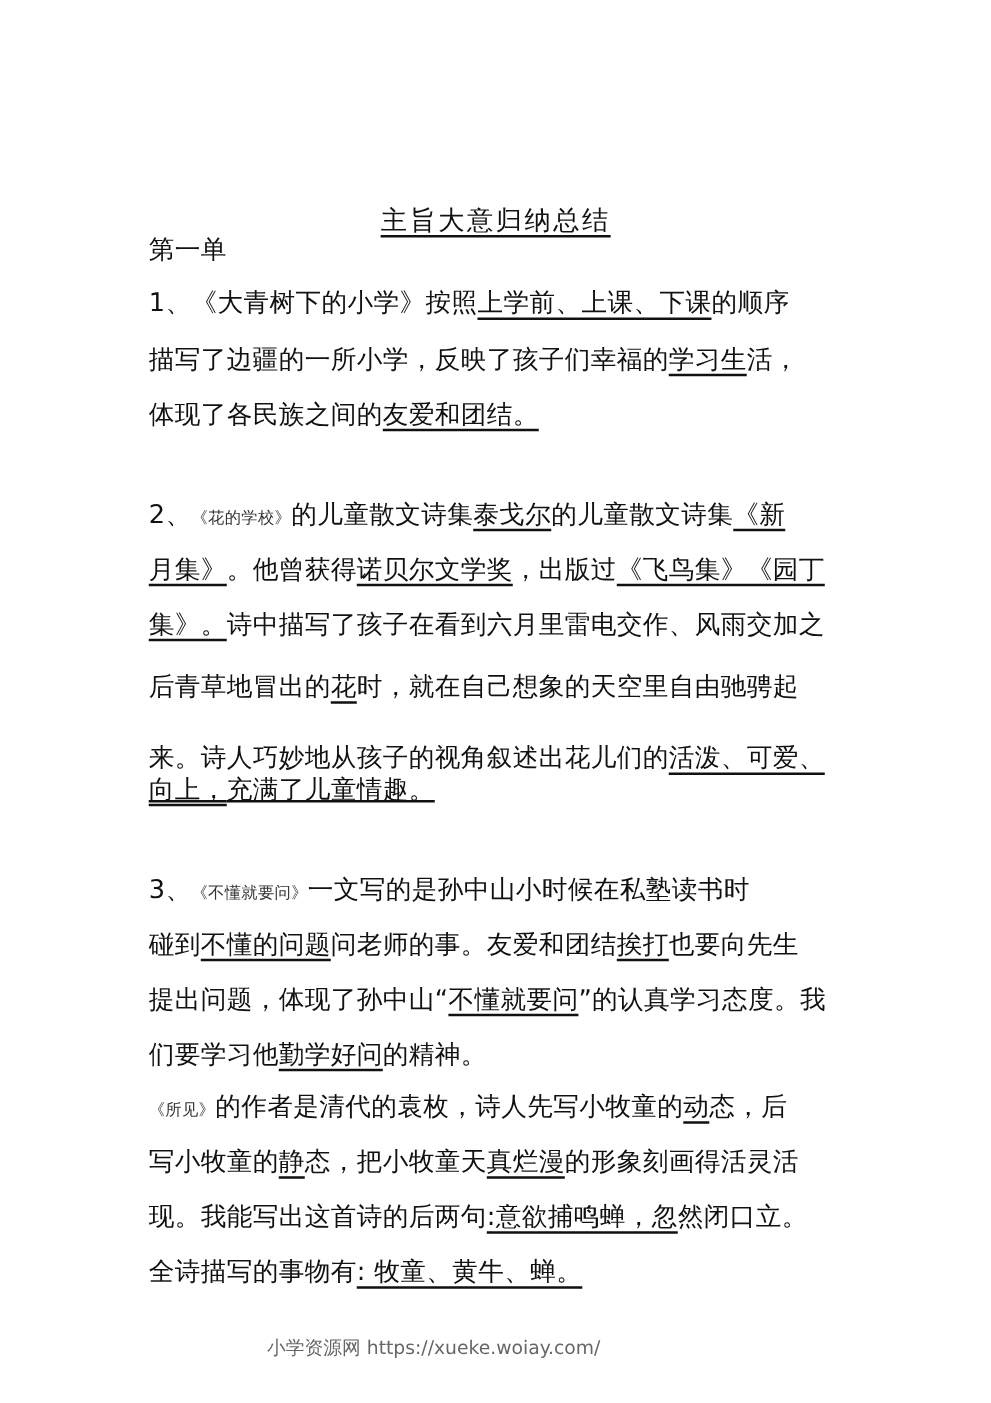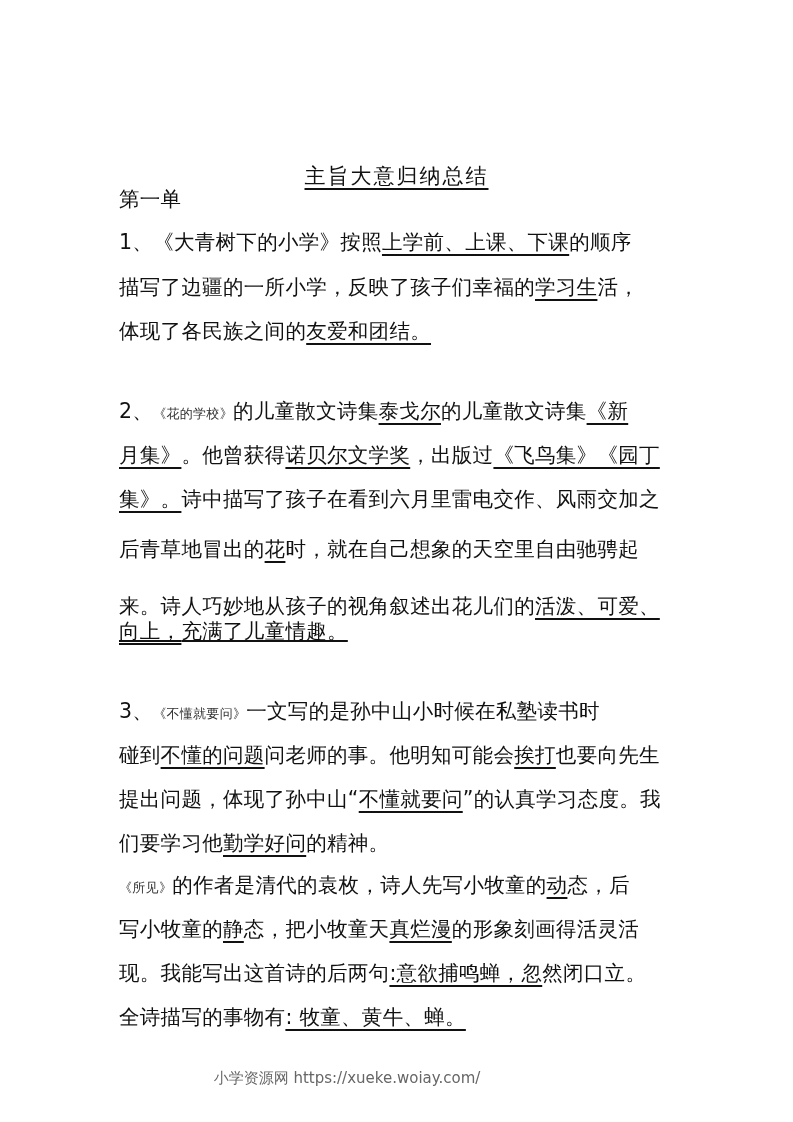--- a/index.html
+++ b/index.html
@@ -26,21 +26,21 @@
       <div class="line" style="top: 228px;"><span>1、</span><span>《大青树下的小学》按照</span><span class="u">上学前、上课、下课</span><span>的顺序</span></div>
       <div class="line" style="top: 273px;"><span>描写了边疆的一所小学，反映了孩子们幸福的</span><span class="u">学习生</span><span>活，</span></div>
       <div class="line" style="top: 317px;"><span>体现了各民族之间的</span><span class="u">友爱和团结。</span></div>
       <div class="line" style="top: 397px;"><span>2、</span><span class="serif">《花的学校》</span><span>的儿童散文诗集</span><span class="u">泰戈尔</span><span>的儿童散文诗集</span><span class="u">《新</span></div>
       <div class="line" style="top: 441px;"><span class="u">月集》</span><span>。他曾获得</span><span class="u">诺贝尔文学奖</span><span>，出版过</span><span class="u">《飞鸟集》《园丁</span></div>
       <div class="line" style="top: 485px;"><span class="u">集》。</span><span>诗中描写了孩子在看到六月里雷电交作、风雨交加之</span></div>
       <div class="line" style="top: 535px;"><span>后青草地冒出的</span><span class="u">花</span><span>时，就在自己想象的天空里自由驰骋起</span></div>
       <div class="line" style="top: 592px;"><span>来。诗人巧妙地从孩子的视角叙述出花儿们的</span><span class="u">活泼、可爱、</span></div>
       <div class="line" style="top: 617px; text-decoration: underline;"><span class="u">向上，</span><span>充满了儿童情趣。</span></div>
       <div class="line" style="top: 697px;"><span>3、</span><span class="serif">《不懂就要问》</span><span>一文写的是孙中山小时候在私塾读书时</span></div>
-      <div class="line" style="top: 741px;"><span>碰到</span><span class="u">不懂的问题</span><span>问老师的事。他明知可能会</span><span class="u">挨打</span><span>也要向先生</span></div>
+      <div class="line" style="top: 741px;"><span>碰到</span><span class="u">不懂的问题</span><span>问老师的事。友爱和团结</span><span class="u">挨打</span><span>也要向先生</span></div>
       <div class="line" style="top: 785px;"><span>提出问题，体现了孙中山“</span><span class="u">不懂就要问</span><span>”的认真学习态度。我</span></div>
       <div class="line" style="top: 829px;"><span>们要学习他</span><span class="u">勤学好问</span><span>的精神。</span></div>
       <div class="line" style="top: 871px;"><span class="serif">《所见》</span><span>的作者是清代的袁枚，诗人先写小牧童的</span><span class="u">动</span><span>态，后</span></div>
       <div class="line" style="top: 915px;"><span>写小牧童的</span><span class="u">静</span><span>态，把小牧童天</span><span class="u">真烂漫</span><span>的形象刻画得活灵活</span></div>
       <div class="line" style="top: 959px;"><span>现。我能写出这首诗的后两句</span><span class="u">:意欲捕鸣蝉，忽</span><span>然闭口立。</span></div>
       <div class="line" style="top: 1003px;"><span>全诗描写的事物有</span><span class="u">: 牧童、黄牛、蝉。</span></div>
     </div>
   <div class="footer">小学资源网 https://xueke.woiay.com/</div>
 </div>
 

